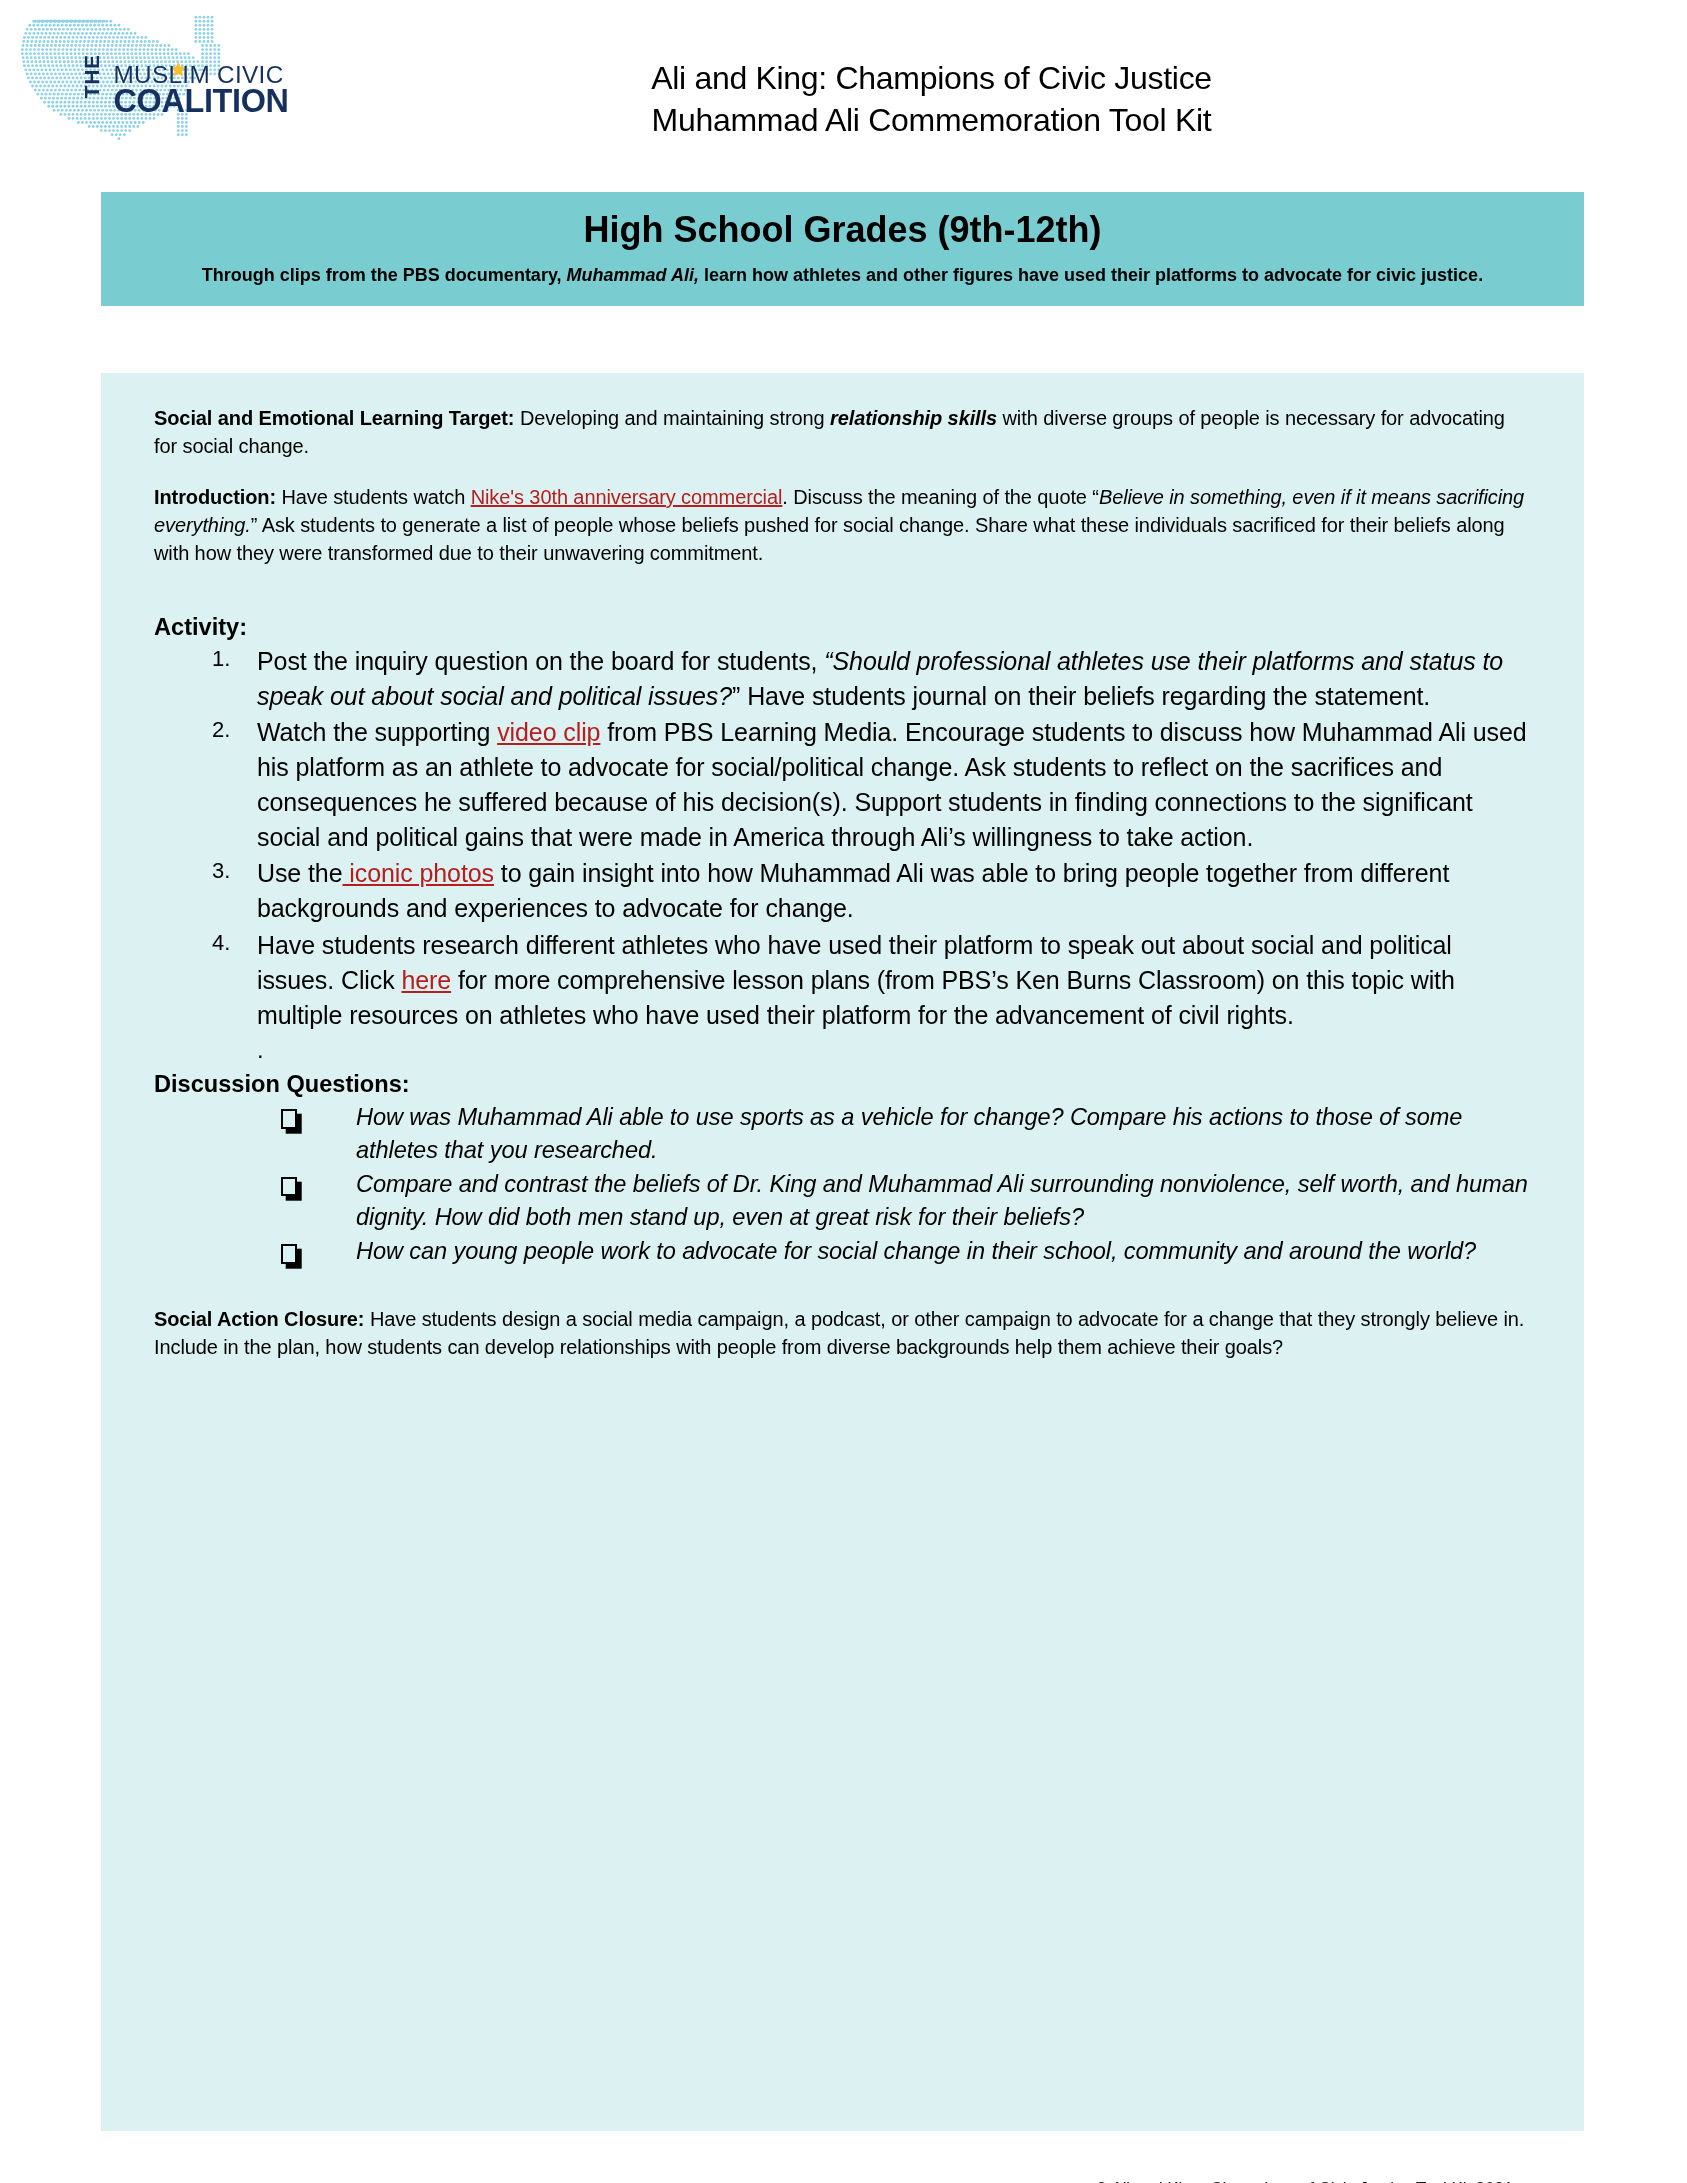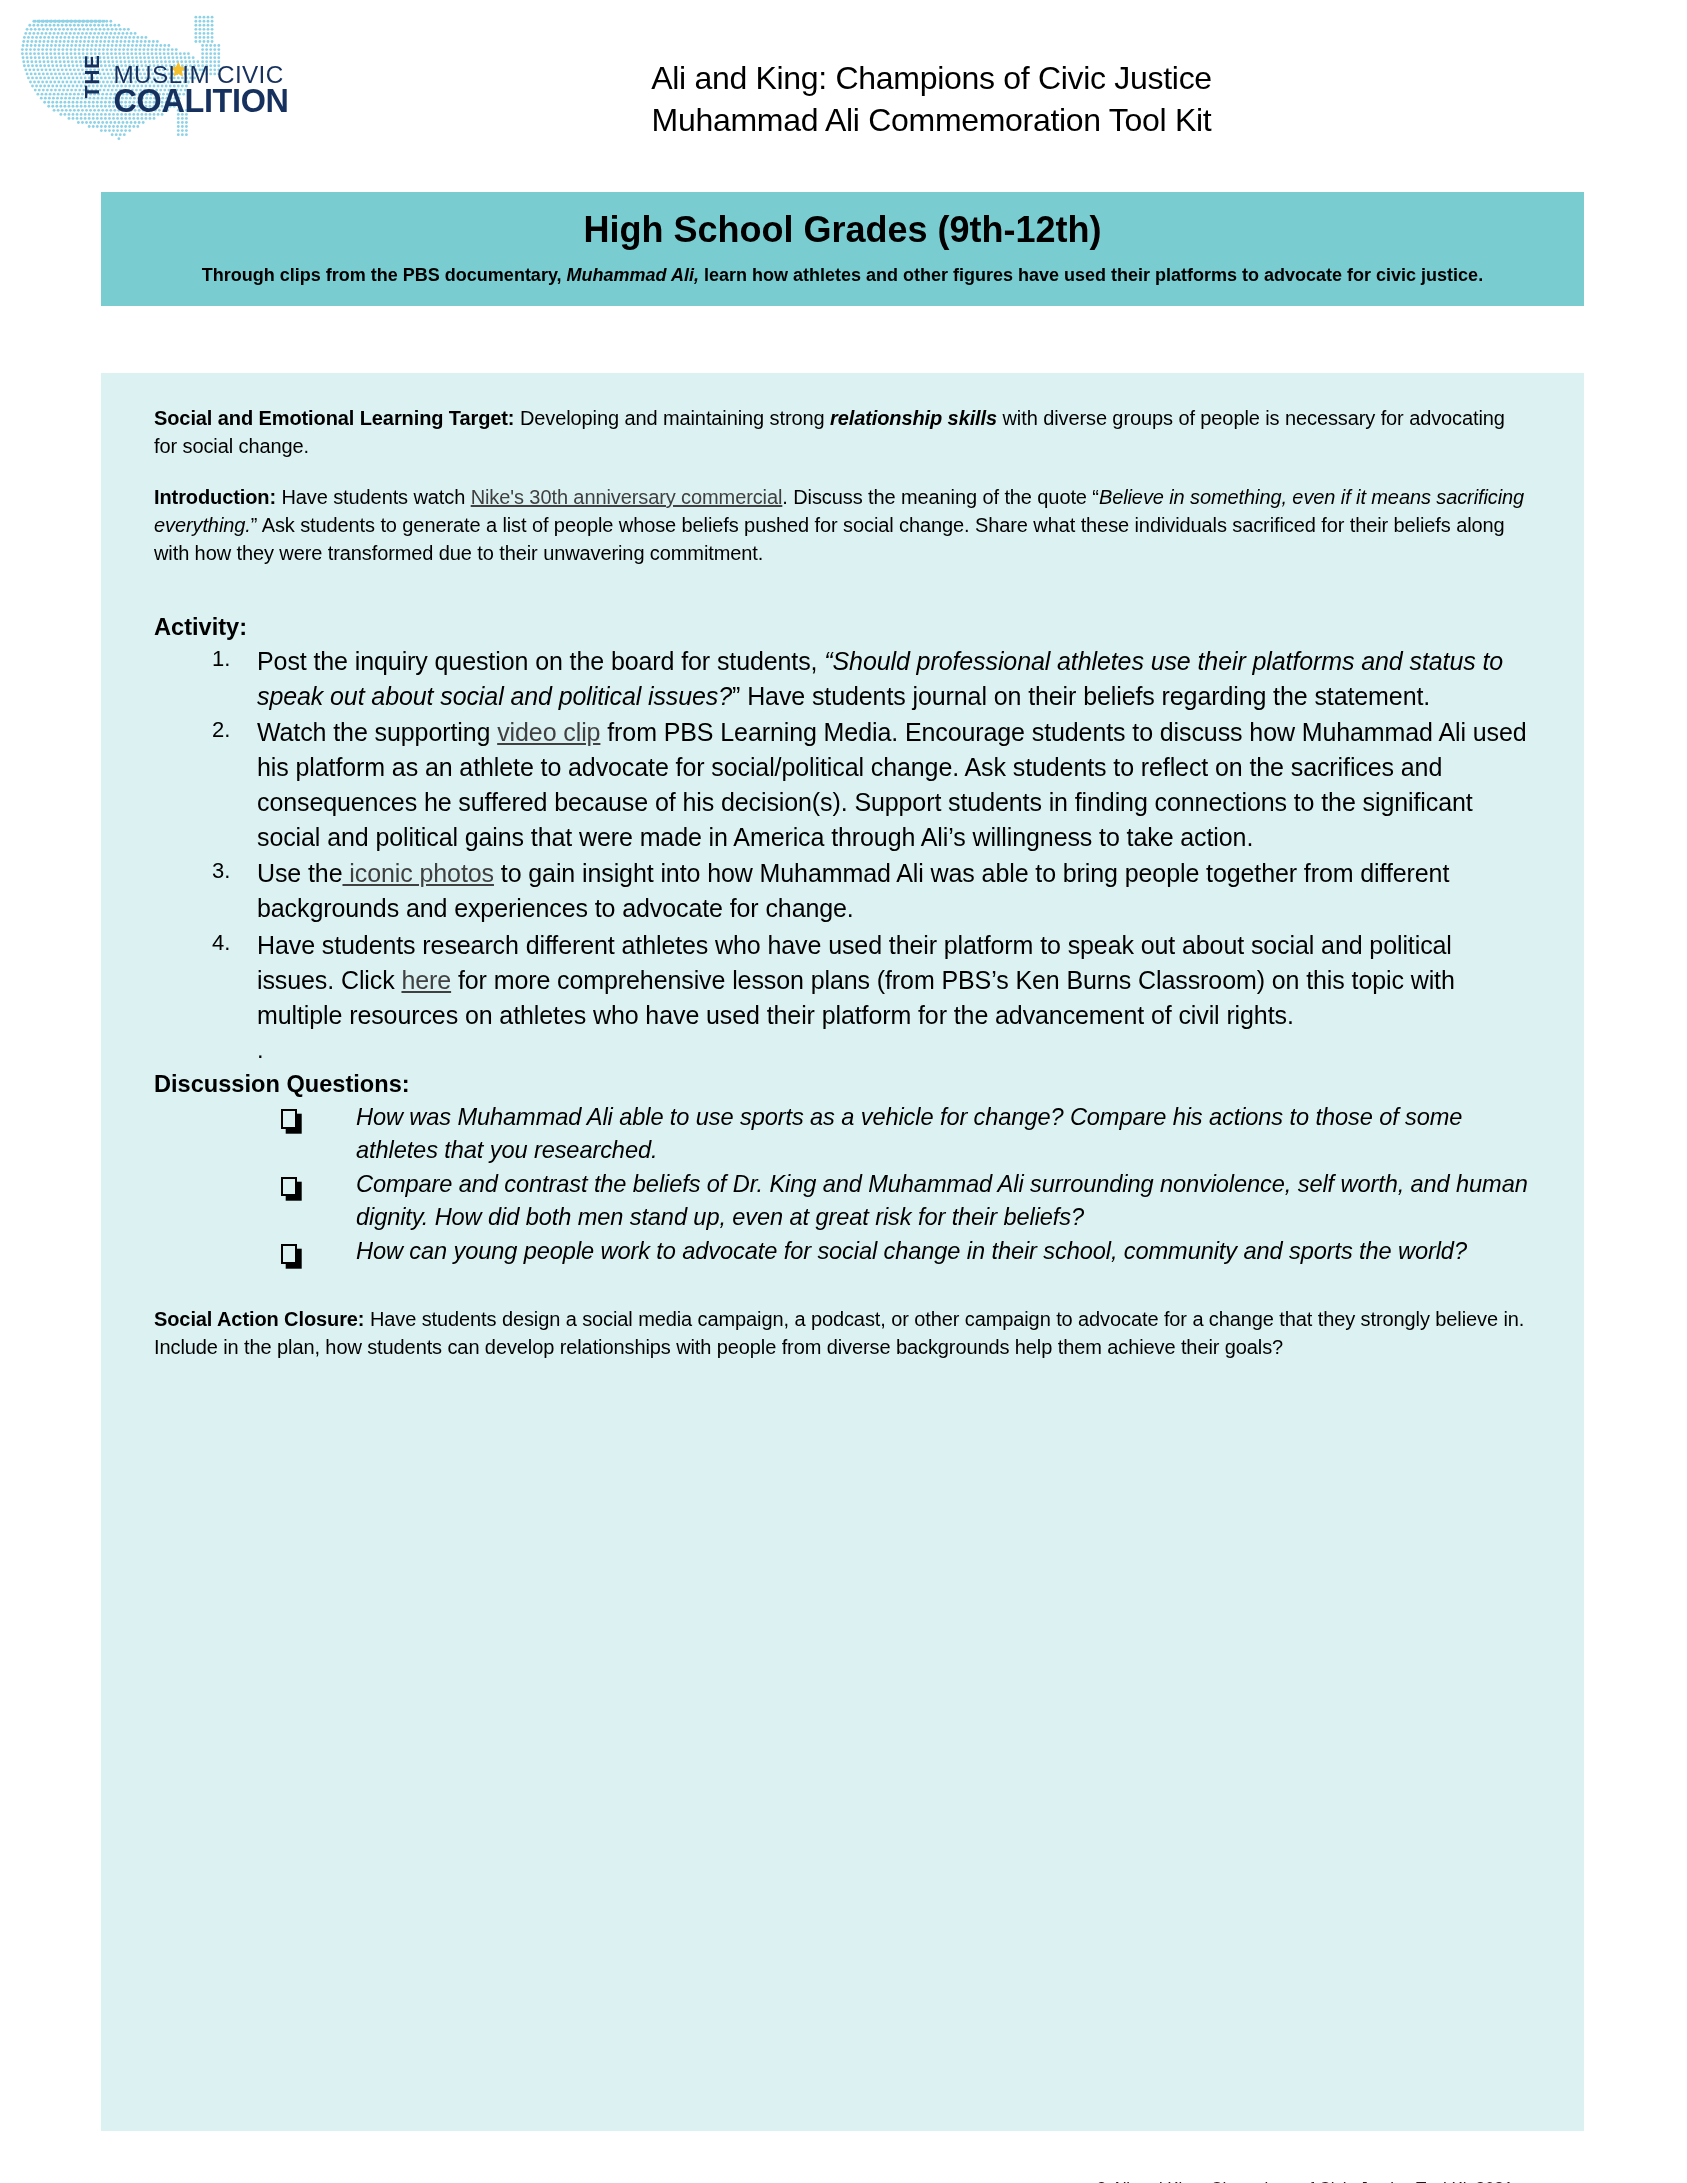--- a/index.html
+++ b/index.html
@@ -89,21 +89,21 @@
     line-height: 1.40;
     margin: 0 0 23px 0;
     letter-spacing: -0.1px;
   }
   .para.tight { margin-bottom: 20px; }
   b, .bold { font-weight: bold; }
   .ital { font-style: italic; }
   .bold-ital { font-weight: bold; font-style: italic; }
 
   a.link, .link {
-    color: #404040;
+    color: #b91c1c;
   }
   .link-strong {
     color: #0b54d8;
     font-weight: bold;
     text-decoration: underline;
   }
 
   .section-head {
     font-size: 23.6px;
     font-weight: bold;
@@ -1282,21 +1282,21 @@
     <li><span>Watch the supporting </span><a class="link" href="#">video clip</a><span> from PBS Learning Media. Encourage students to discuss how Muhammad Ali used his platform as an athlete to advocate for social/political change. Ask students to reflect on the sacrifices and consequences he suffered because of his decision(s). Support students in finding connections to the significant social and political gains that were made in America through Ali’s willingness to take action.</span></li>
     <li><span>Use the</span><a class="link" href="#"> iconic photos</a><span> to gain insight into how Muhammad Ali was able to bring people together from different backgrounds and experiences to advocate for change.</span></li>
     <li><span>Have students research different athletes who have used their platform to speak out about social and political issues. Click </span><a class="link" href="#">here</a><span> for more comprehensive lesson plans (from PBS’s Ken Burns Classroom) on this topic with multiple resources on athletes who have used their platform for the advancement of civil rights.</span></li>
   </ol>
   <div class="lone-dot">.</div>
 
   <div class="section-head">Discussion Questions:</div>
   <ul class="qlist">
     <li><span class="cbox"></span><span>How was Muhammad Ali able to use sports as a vehicle for change? Compare his actions to those of some athletes that you researched.</span></li>
     <li><span class="cbox"></span><span>Compare and contrast the beliefs of Dr. King and Muhammad Ali surrounding nonviolence, self worth, and human dignity.  How did both men stand up, even at great risk for their beliefs?</span></li>
-    <li><span class="cbox"></span><span>How can young people work to advocate for social change in their school, community and sports the world?</span></li>
+    <li><span class="cbox"></span><span>How can young people work to advocate for social change in their school, community and around the world?</span></li>
   </ul>
 
   <div class="spacer-lg"></div>
 
   <p class="para tight"><span class="bold">Social Action Closure:</span><span> Have students design a social media campaign, a podcast, or other campaign to advocate for a change that they strongly believe in. Include in the plan, how students can develop relationships with people from diverse backgrounds help them achieve their goals?</span></p>
 
 </div>
 
 <div class="copyright">© Ali and King: Champions of Civic Justice Tool Kit 2021</div>
 

